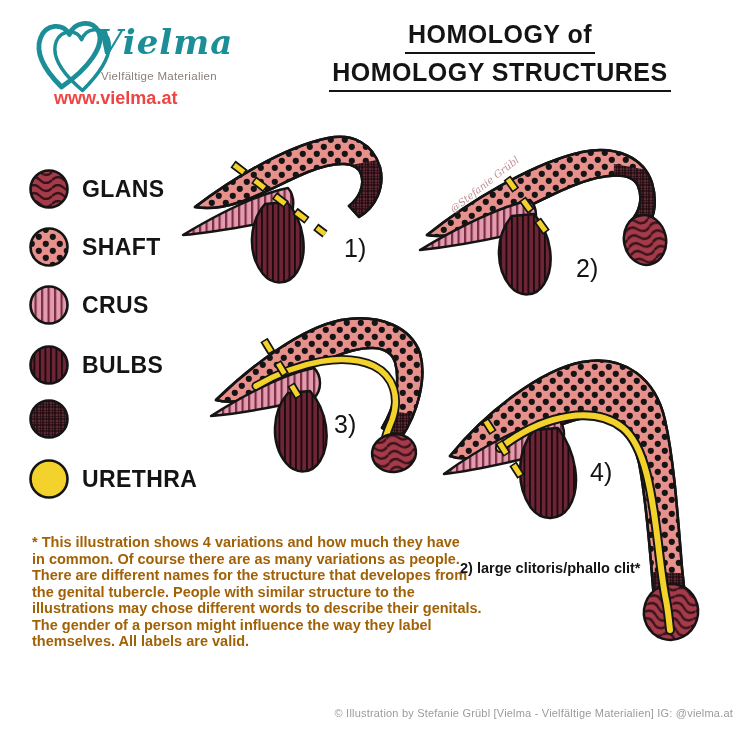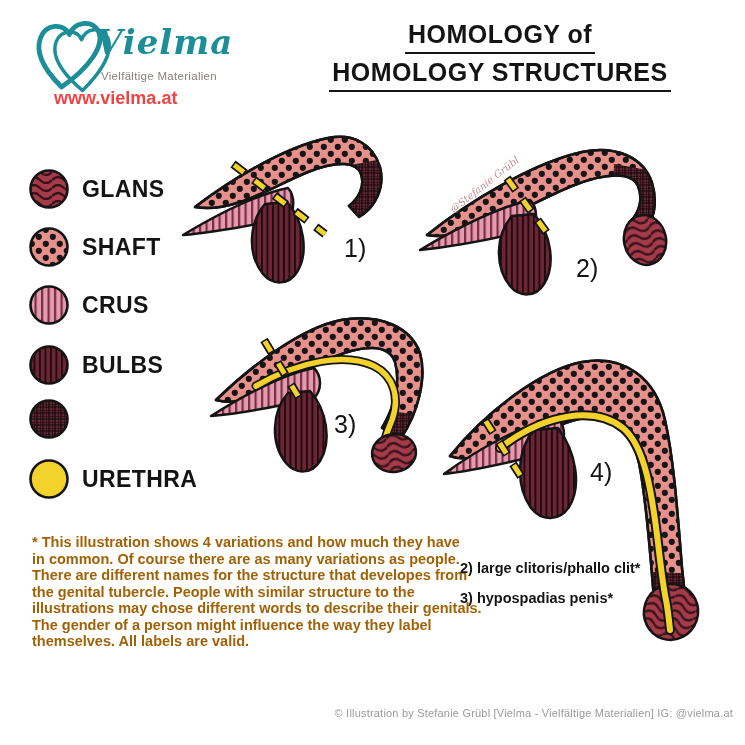--- a/index.html
+++ b/index.html
@@ -225,18 +225,17 @@
     <line x1="55" y1="92" x2="97" y2="158" stroke="#141414" stroke-width="8.5" stroke-dasharray="15 11"></line>
     <line x1="55" y1="92" x2="97" y2="158" stroke="#f3d22b" stroke-width="5" stroke-dasharray="12 14" stroke-dashoffset="-1.5"></line>
   </svg>
   <div class="fig-number" style="left:590px; top:458px">4)</div>
 
   <div class="note note-1">* This illustration shows 4 variations and how much they have in common. Of course there are as many variations as people.</div>
   <div class="note note-2">There are different names for the structure that developes from the genital tubercle. People with similar structure to the illustrations may chose different words to describe their genitals. The gender of a person might influence the way they label themselves. All labels are valid.</div>
 
   <div class="variant-list">
     <div class="variant-item">2) large clitoris/phallo clit*</div>
-    <div class="variant-item">3) hypospadias penis*</div>
   </div>
 
   <div class="footer">© Illustration by Stefanie Grübl [Vielma - Vielfältige Materialien] IG: @vielma.at</div>
 
 </div>
 
 </body></html>

